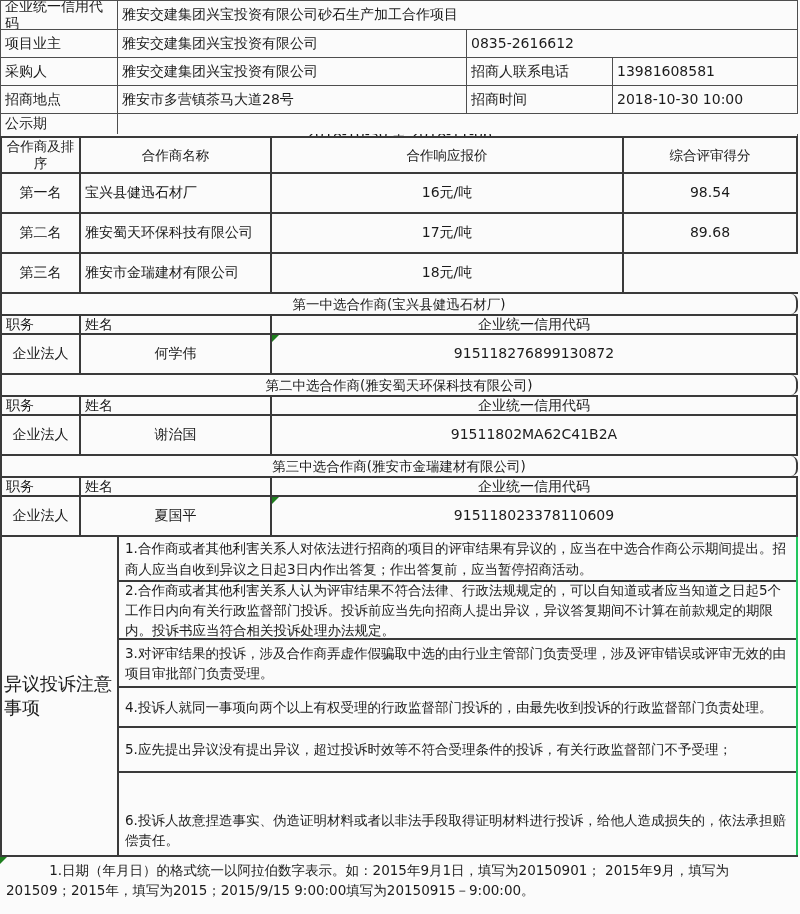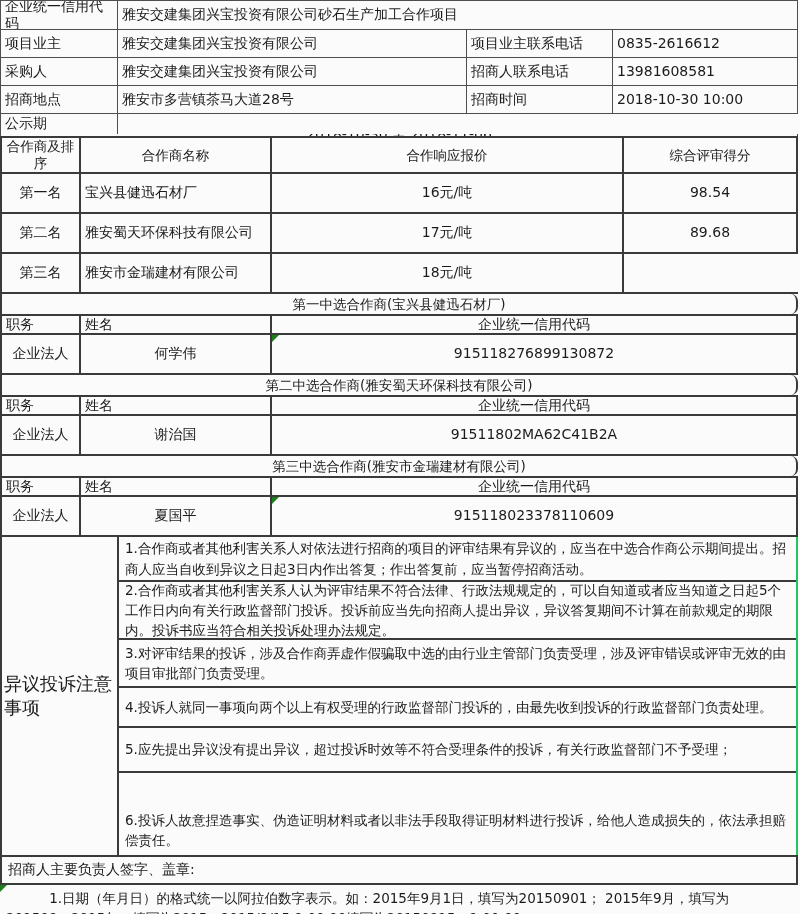--- a/index.html
+++ b/index.html
@@ -70,21 +70,20 @@
 <div class="page">
 
   <div class="grid sec-info">
     <div class="row h30">
       <div class="cell w-l">企业统一信用代码</div>
       <div class="cell w-f">雅安交建集团兴宝投资有限公司砂石生产加工合作项目</div>
     </div>
     <div class="row h28">
       <div class="cell w-l">项目业主</div>
       <div class="cell w-v">雅安交建集团兴宝投资有限公司</div>
-      <div class="cell w-l2">项目业主联系电话</div>
       <div class="cell w-f">0835-2616612</div>
     </div>
     <div class="row h28">
       <div class="cell w-l">采购人</div>
       <div class="cell w-v">雅安交建集团兴宝投资有限公司</div>
       <div class="cell w-l2">招商人联系电话</div>
       <div class="cell w-f">13981608581</div>
     </div>
     <div class="row h28">
       <div class="cell w-l">招商地点</div>
@@ -185,22 +184,19 @@
     <div class="notice-items">
       <div class="notice-item nh45">1.合作商或者其他利害关系人对依法进行招商的项目的评审结果有异议的，应当在中选合作商公示期间提出。招商人应当自收到异议之日起3日内作出答复；作出答复前，应当暂停招商活动。</div>
       <div class="notice-item nh58">2.合作商或者其他利害关系人认为评审结果不符合法律、行政法规规定的，可以自知道或者应当知道之日起5个工作日内向有关行政监督部门投诉。投诉前应当先向招商人提出异议，异议答复期间不计算在前款规定的期限内。投诉书应当符合相关投诉处理办法规定。</div>
       <div class="notice-item nh48">3.对评审结果的投诉，涉及合作商弄虚作假骗取中选的由行业主管部门负责受理，涉及评审错误或评审无效的由项目审批部门负责受理。</div>
       <div class="notice-item nh40">4.投诉人就同一事项向两个以上有权受理的行政监督部门投诉的，由最先收到投诉的行政监督部门负责处理。</div>
       <div class="notice-item nh45">5.应先提出异议没有提出异议，超过投诉时效等不符合受理条件的投诉，有关行政监督部门不予受理；</div>
       <div class="notice-item nh50">6.投诉人故意捏造事实、伪造证明材料或者以非法手段取得证明材料进行投诉，给他人造成损失的，依法承担赔偿责任。</div>
     </div>
   </div>
 
-  <div class="sig-row">
-    <span>招商人主要负责人签字、盖章:</span>
-  </div>
 
   <div class="footer">
     <span class="flag"></span>
     <p>1.日期（年月日）的格式统一以阿拉伯数字表示。如：2015年9月1日，填写为20150901；    2015年9月，填写为201509；2015年，填写为2015；2015/9/15   9:00:00填写为20150915－9:00:00。</p>
   </div>
 
 </div>
 
 </body></html>

